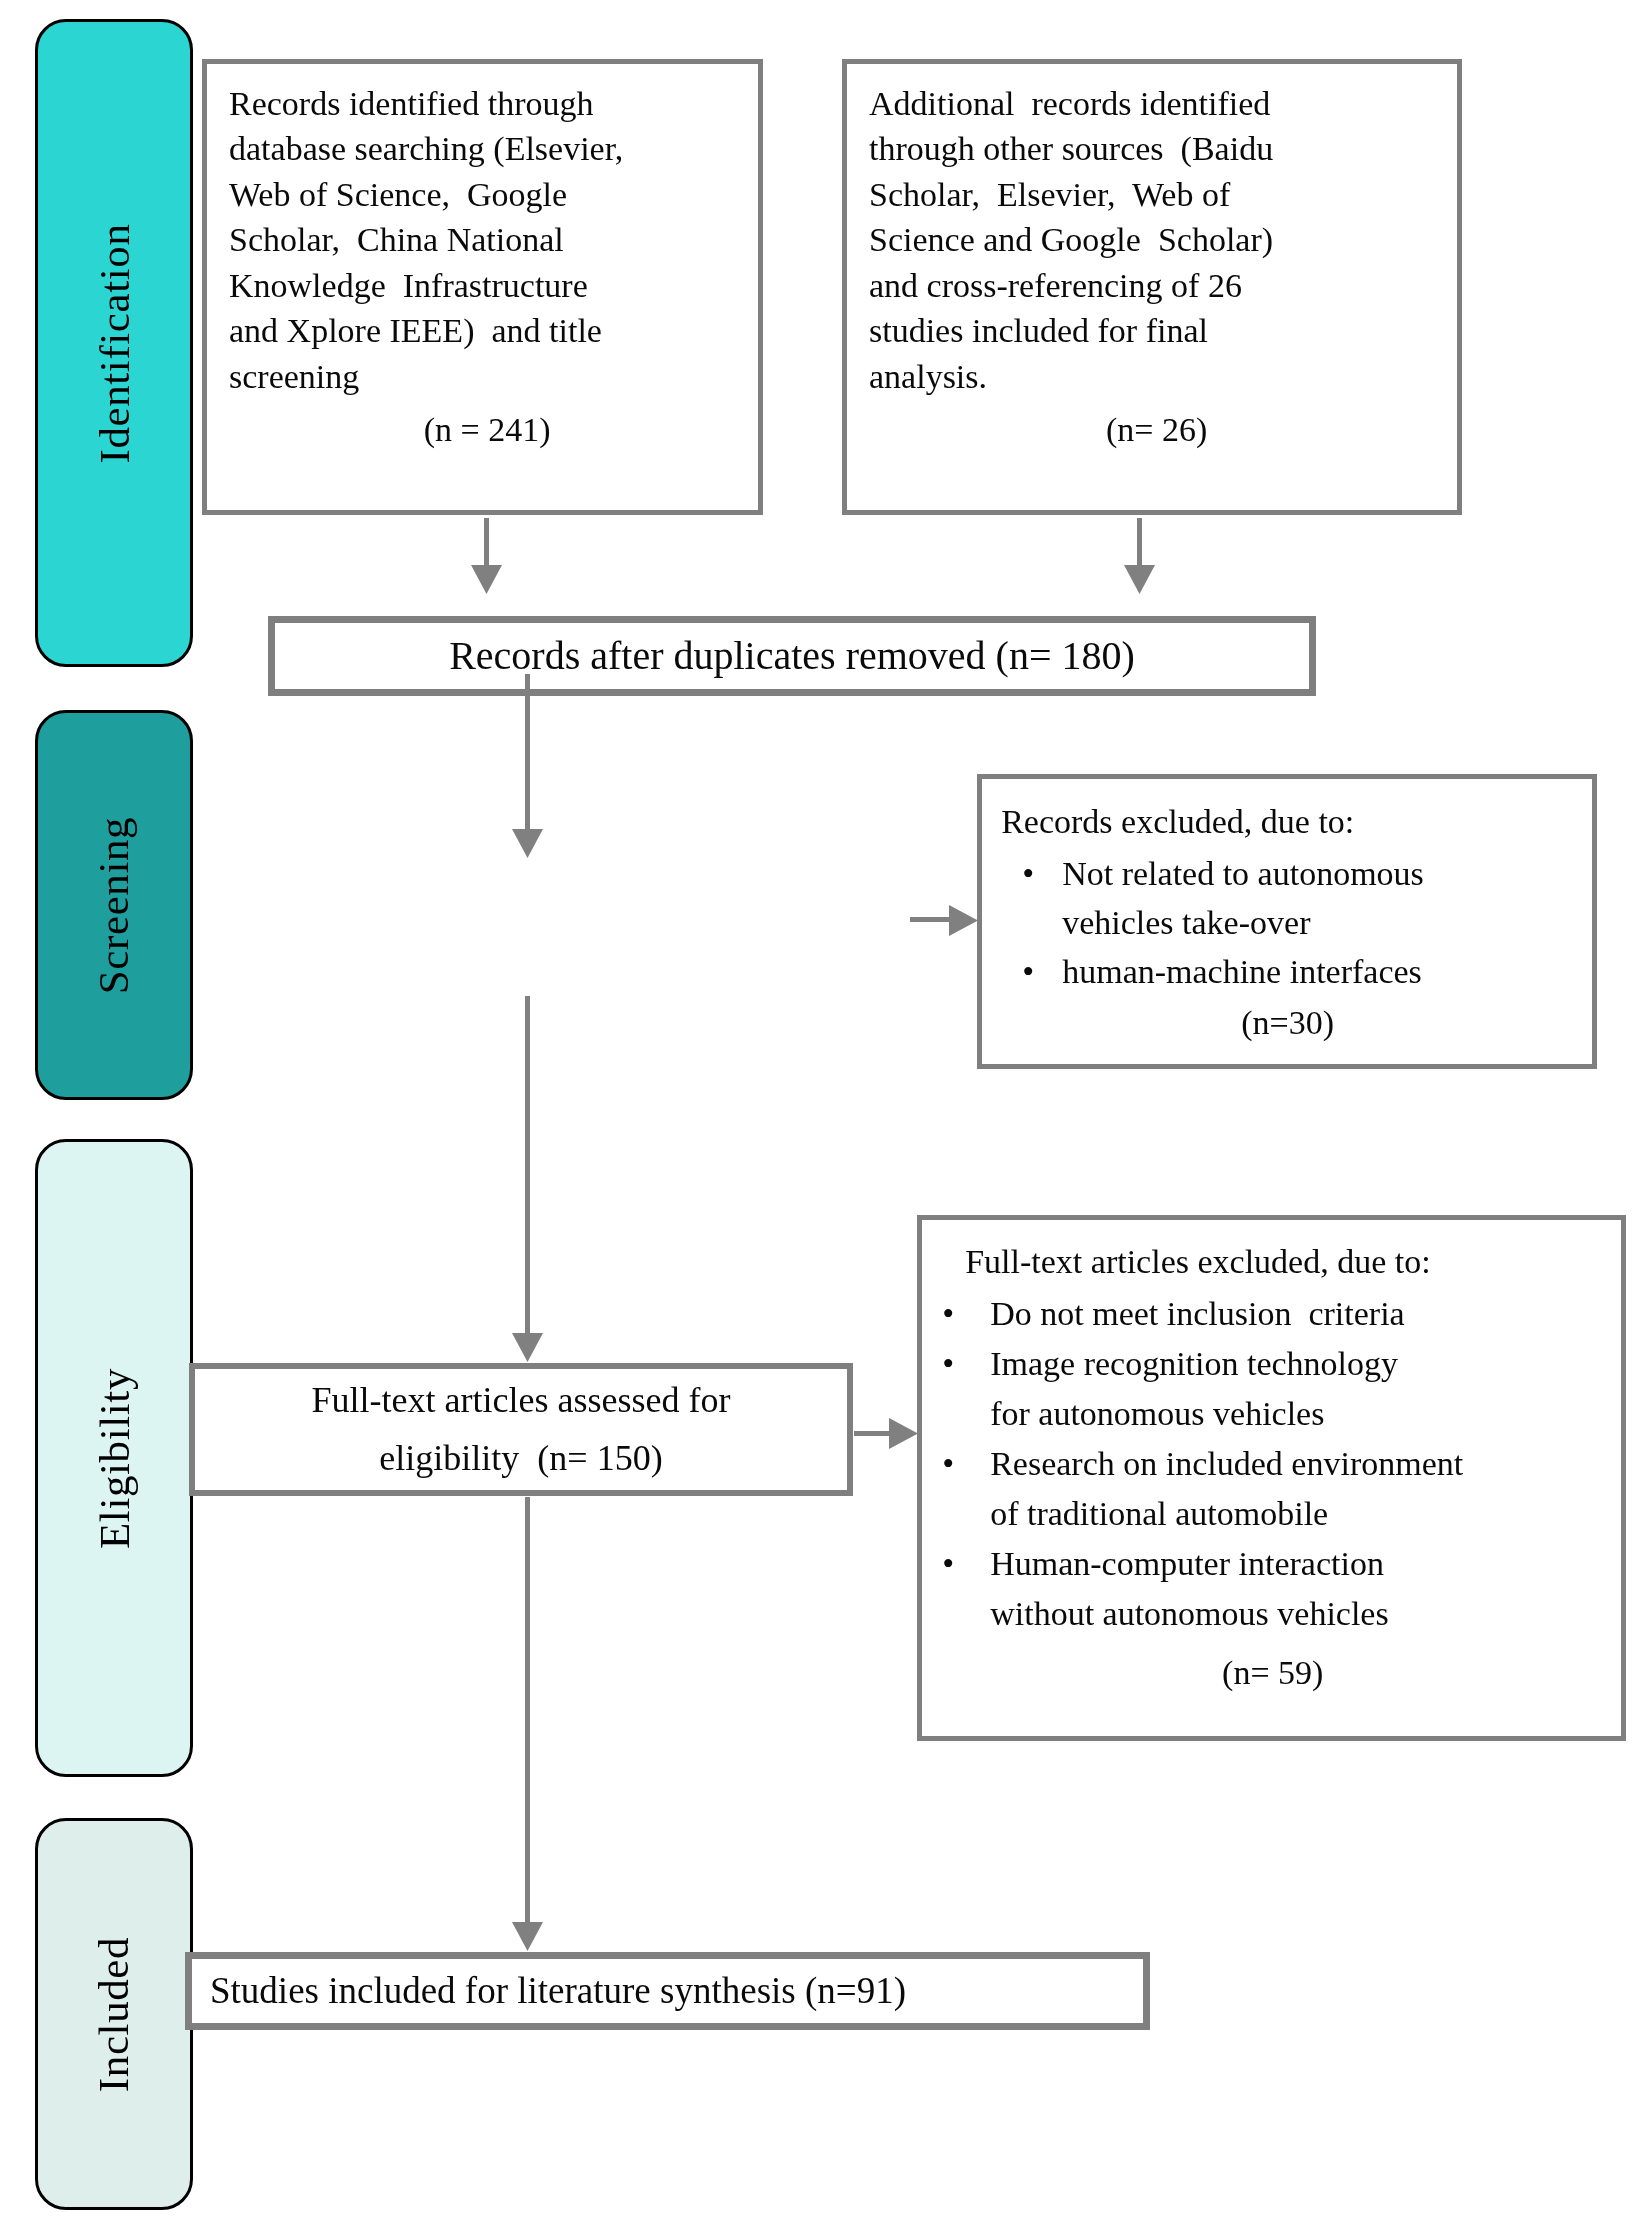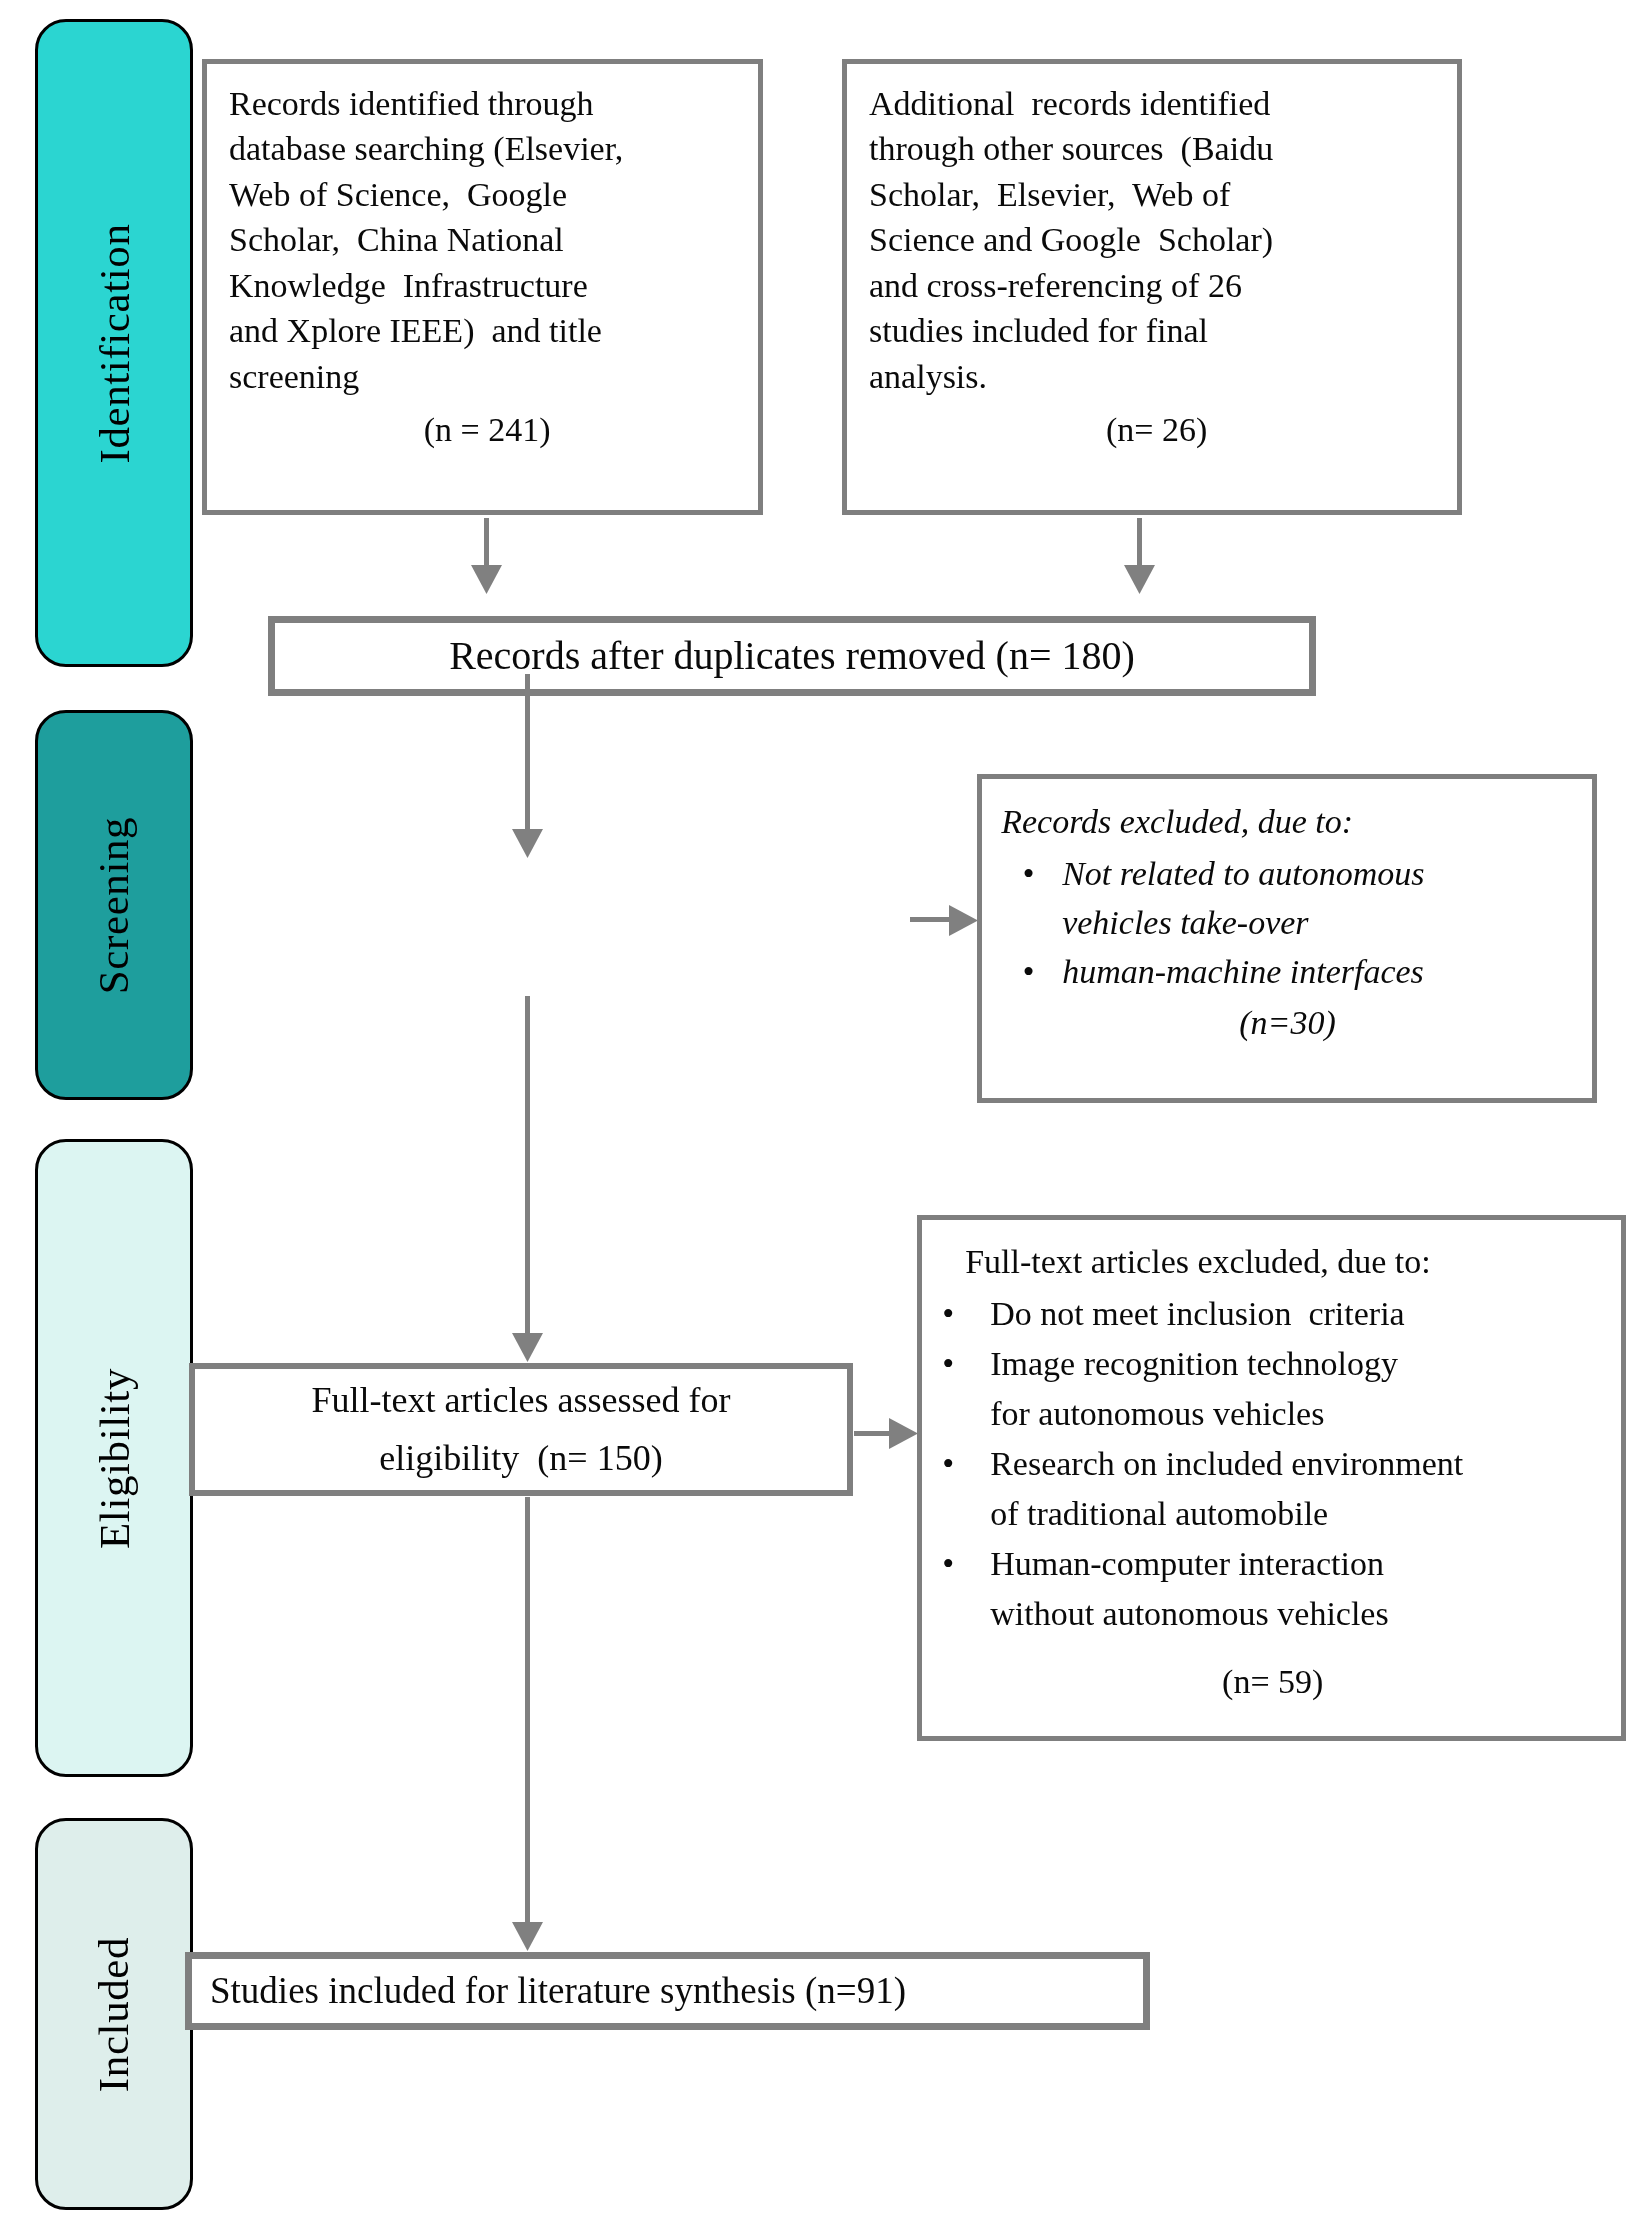--- a/index.html
+++ b/index.html
@@ -26,21 +26,21 @@
     position:absolute;background:#fff;border:5.7px solid #7F7F7F;box-sizing:border-box;
     font-size:34px;line-height:1.34;
   }
   .pre{white-space:pre-wrap;}
   #box-identified{left:202px;top:59px;width:561px;height:456px;padding:16.6px 12.8px 0 22px;}
   #box-additional{left:842px;top:59px;width:620px;height:456px;padding:16.6px 12.8px 0 22px;}
   #box-duplicates{left:268px;top:616px;width:1048px;height:80px;border-width:7.7px;
     display:flex;align-items:center;justify-content:center;font-size:40px;}
   #box-screened{left:189px;top:858px;width:720px;height:137px;border-width:6.4px;
     display:flex;align-items:center;font-size:36px;line-height:1.6;padding-left:23px;box-sizing:border-box;}
-  #box-records-excluded{left:977px;top:774px;width:620px;height:329px;padding:18px 9px 0 10.2px;line-height:1.45;font-style:italic;}
+  #box-records-excluded{left:977px;top:774px;width:620px;height:295px;padding:18px 9px 0 10.2px;line-height:1.45;}
   #box-fulltext{left:189px;top:1363px;width:664px;height:133px;border-width:6.4px;
     display:flex;align-items:center;justify-content:center;text-align:center;font-size:36px;line-height:1.6;}
   #box-fulltext-excluded{left:917px;top:1215px;width:709px;height:526px;padding:16.6px 7.7px 0 10.2px;line-height:1.47;}
   #box-included-studies{left:185px;top:1952px;width:965px;height:78px;border-width:7px;
     display:flex;align-items:center;font-size:37px;padding-left:18px;box-sizing:border-box;}
   .count-line{text-align:center;margin-top:7.7px;}
   .excl-title{padding-left:7.7px;}
   .bullets{margin-top:2.6px;}
   .bullet-row{display:flex;align-items:flex-start;}
   .bullet-dot{flex:0 0 auto;}
@@ -150,21 +150,21 @@
         <span class="bullet-dot">•</span>
         <span class="pre">Research on included environment
 of traditional automobile</span>
       </div>
       <div class="bullet-row">
         <span class="bullet-dot">•</span>
         <span class="pre">Human-computer interaction
 without autonomous vehicles</span>
       </div>
     </div>
-    <div class="count-line" style="margin-top:18px;">(n= 59)</div>
+    <div class="count-line" style="margin-top:9px;">(n= 59)</div>
   </div>
 
   <div class="fbox" id="box-included-studies">
     <span>Studies  included for literature synthesis (n=91)</span>
   </div>
 
   <div class="vline" id="a1-line" style="background-color: rgb(128, 128, 128);"></div>
   <div class="head-down" id="a1-head" style="background-color: rgb(128, 128, 128);"></div>
 
   <div class="vline" id="a2-line" style="background-color: rgb(128, 128, 128);"></div>

